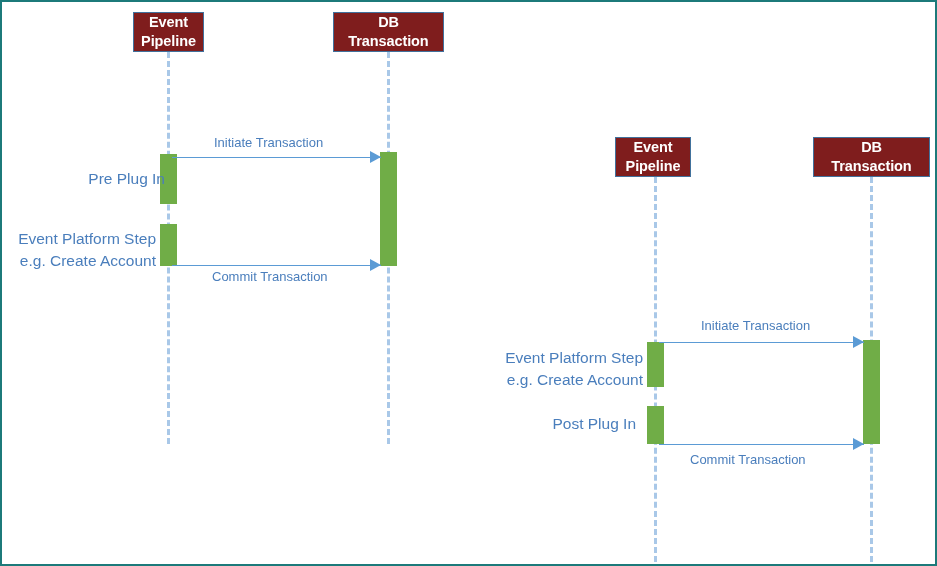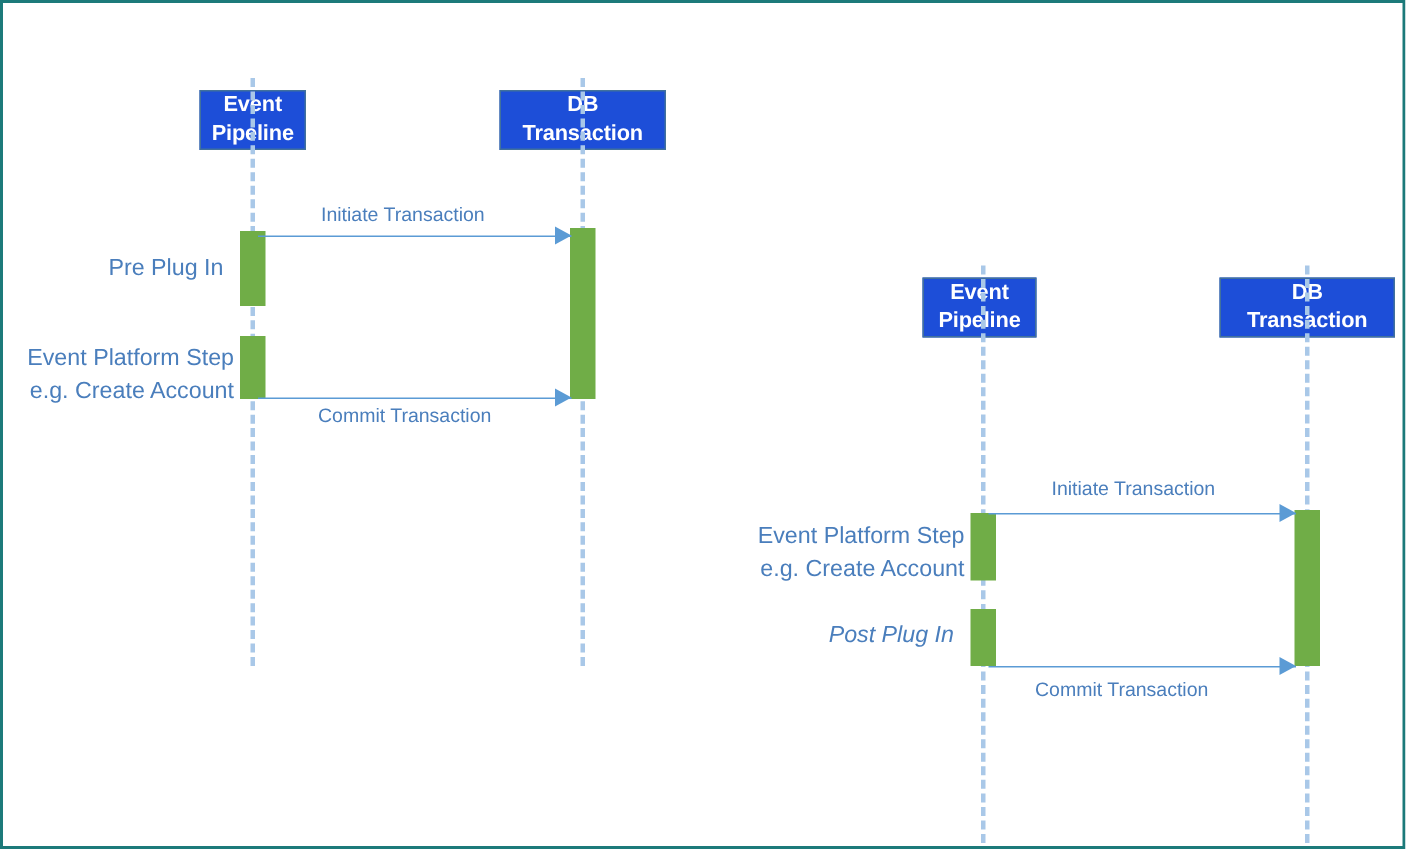--- a/index.html
+++ b/index.html
@@ -22,34 +22,33 @@
   .diagram {
     position: absolute;
     top: 0;
     left: 0;
     width: 100%;
     height: 100%;
   }
   
   .actor-box {
     position: absolute;
-    background: #1d4ed8;
+    background: #7f1d1d;
     border: 1px solid #41719C;
     color: #ffffff;
     font-weight: bold;
     font-size: 14.5px;
     line-height: 19px;
     text-align: center;
     display: flex;
     flex-direction: column;
     align-items: center;
     justify-content: center;
     box-sizing: border-box;
     letter-spacing: -0.1px;
-    margin-top: 48px;
   }
   .actor-box .ln { display: block; white-space: nowrap; }
 
   
   .lifeline {
     position: absolute;
     width: 0;
     border-left: 3px dashed #A9C8E8;
   }
 
@@ -117,21 +116,21 @@
     <div class="activation" style="left:378px; top:150px; height:114px;"></div>
 
     <div class="msg-label" style="left:212px; top:131px;">Initiate Transaction</div>
     <div class="msg-line" style="left:170px; top:155px; width:209px;"></div>
     <div class="msg-head" style="left:368px; top:149px;"></div>
 
     <div class="msg-line" style="left:170px; top:263px; width:209px;"></div>
     <div class="msg-head" style="left:368px; top:257px;"></div>
     <div class="msg-label" style="left:210px; top:265px;">Commit Transaction</div>
 
-    <div class="side-label" style="left:0px; top:166px; width:147px;">
+    <div class="side-label" style="left:16px; top:166px; width:147px;">
       <span>Pre Plug In</span>
     </div>
 
     <div class="side-label" style="left:0px; top:226px; width:154px;">
       <span>Event Platform Step</span><br>
       <span>e.g. Create Account</span>
     </div>
   </div>
 
   <div class="diagram">
@@ -160,18 +159,18 @@
 
     <div class="msg-line" style="left:657px; top:442px; width:205px;"></div>
     <div class="msg-head" style="left:851px; top:436px;"></div>
     <div class="msg-label" style="left:688px; top:448px;">Commit Transaction</div>
 
     <div class="side-label" style="left:480px; top:345px; width:161px;">
       <span>Event Platform Step</span><br>
       <span>e.g. Create Account</span>
     </div>
 
-    <div class="side-label" style="left:480px; top:411px; width:154px;font-style:italic;">
+    <div class="side-label" style="left:480px; top:411px; width:154px;">
       <span>Post Plug In</span>
     </div>
   </div>
 
 </div>
 
 </body></html>

